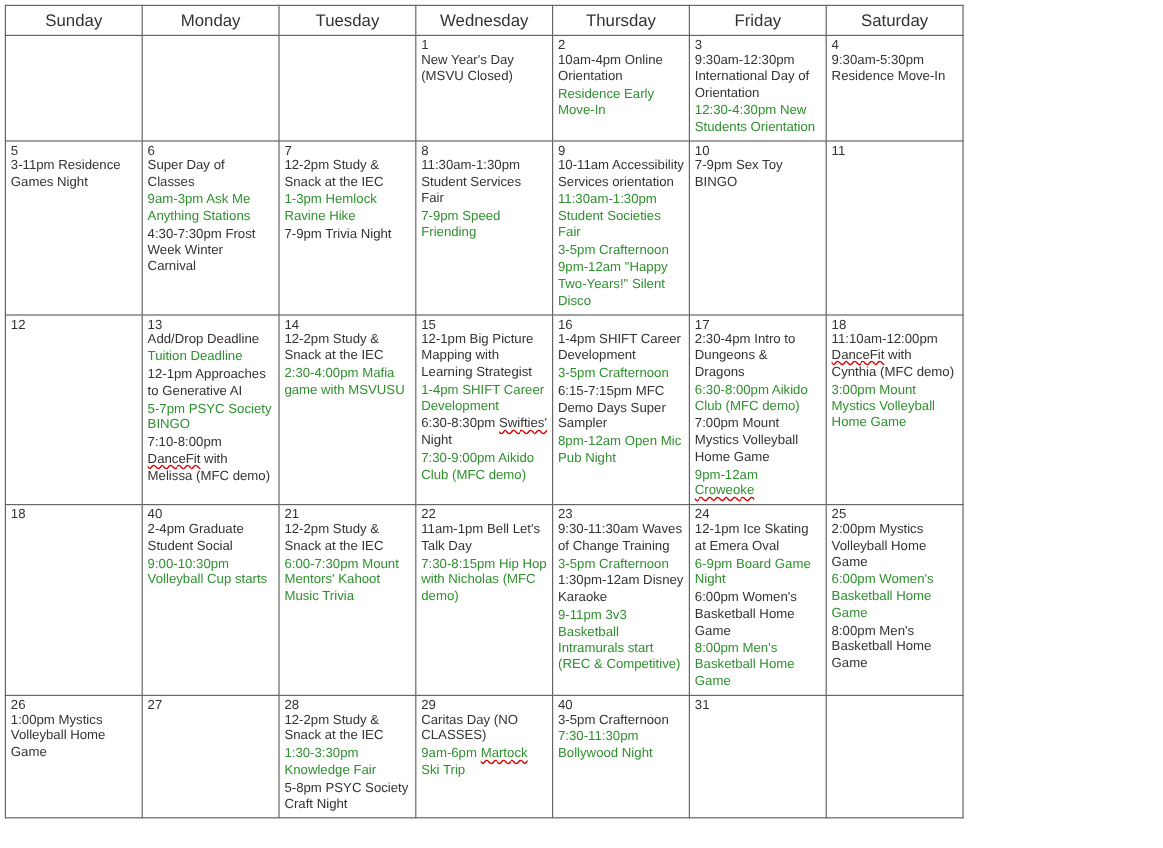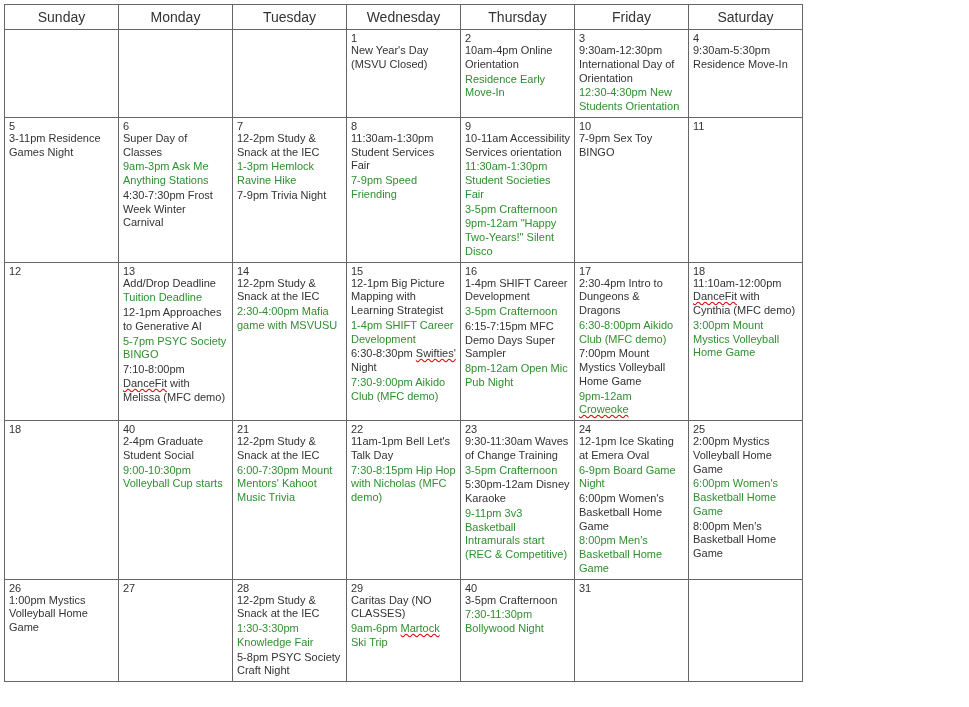--- a/index.html
+++ b/index.html
@@ -183,21 +183,21 @@
         </td>
         <td>
           <span class="daynum">22</span>
           <span class="evt c-blk">11am-1pm Bell Let's Talk Day</span>
           <span class="evt c-grn">7:30-8:15pm Hip Hop with Nicholas (MFC demo)</span>
         </td>
         <td>
           <span class="daynum">23</span>
           <span class="evt c-blk">9:30-11:30am Waves of Change Training</span>
           <span class="evt c-grn">3-5pm Crafternoon</span>
-          <span class="evt c-blk">5:30pm-12am Disney Karaoke</span>
+          <span class="evt c-blk">1:30pm-12am Disney Karaoke</span>
           <span class="evt c-grn">9-11pm 3v3 Basketball Intramurals start (REC &amp; Competitive)</span>
         </td>
         <td>
           <span class="daynum">24</span>
           <span class="evt c-blk">12-1pm Ice Skating at Emera Oval</span>
           <span class="evt c-grn">6-9pm Board Game Night</span>
           <span class="evt c-blk">6:00pm Women's Basketball Home Game</span>
           <span class="evt c-grn">8:00pm Men's Basketball Home Game</span>
         </td>
         <td>

